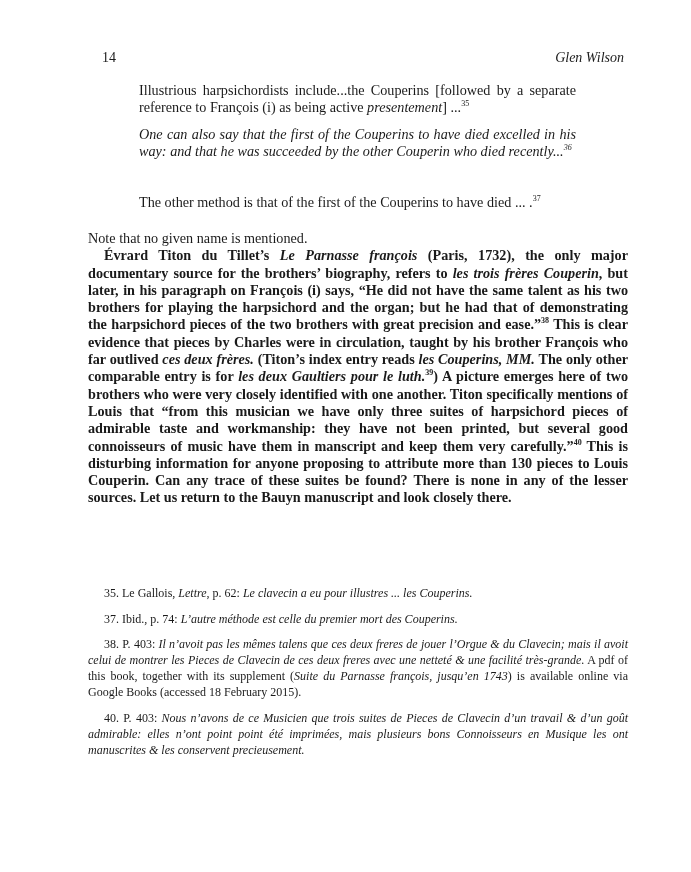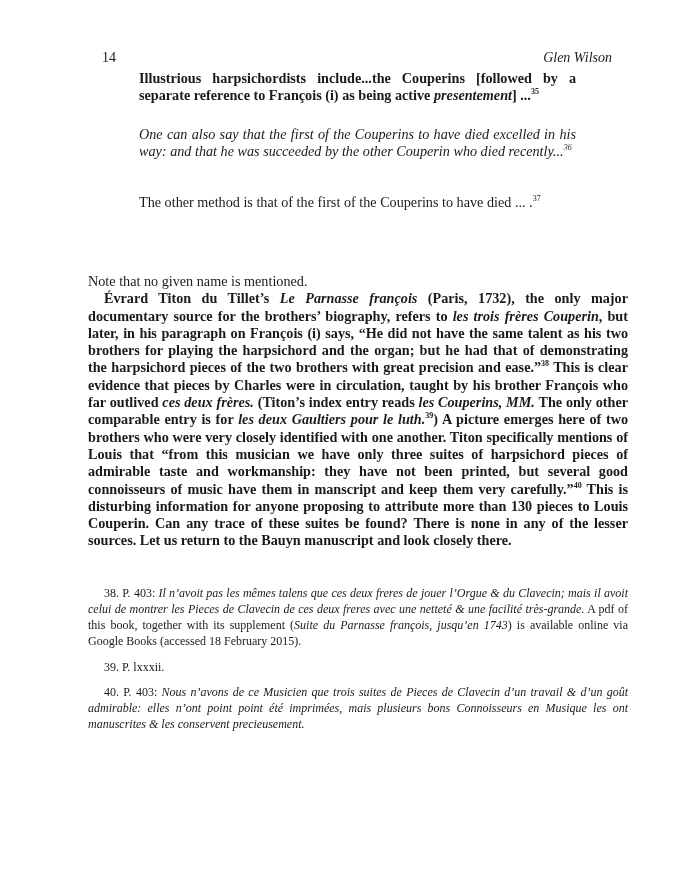--- a/index.html
+++ b/index.html
@@ -29,49 +29,48 @@
       height: 20px;
       font-size: 14px;
     }
     .page-number {
       position: absolute;
       left: 14px;
       top: 0;
     }
     .running-author {
       position: absolute;
-      right: 16px;
+      right: 4px;
       top: 0;
       font-style: italic;
     }
     .quote {
       position: absolute;
       left: 51px;
       width: 437px;
       font-size: 14.2px;
       line-height: 17px;
       text-align: justify;
     }
     .quote sup, .body-text sup {
       font-size: 8px;
       line-height: 0;
       vertical-align: 6px;
     }
-    .q1 { top: 70px; font-weight: bold; }
+    .q1 { top: 82px; }
     .q2 { top: 126px; font-style: italic; }
     .q3 { top: 194px; }
     .body-text {
       position: absolute;
       left: 0;
       top: 230px;
       width: 540px;
       font-size: 14.2px;
       line-height: 17.3px;
       text-align: justify;
-      margin-top: 43px;
     }
     .body-text p {
       margin: 0;
     }
     .body-text p.indent {
       text-indent: 16px;
       font-weight: bold;
     }
     .footnotes {
       position: absolute;
@@ -108,23 +107,24 @@
   <div class="quote q2"><span>One can also say that the first of the Couperins to have died excelled in his way: and that he was succeeded by the other Couperin who died recently...</span><sup>36</sup></div>
 
   <div class="quote q3"><span>The other method is that of the first of the Couperins to have died ... .</span><sup>37</sup></div>
 
   <div class="body-text">
     <p>Note that no given name is mentioned.</p>
     <p class="indent"><span>Évrard Titon du Tillet’s </span><em>Le Parnasse françois</em><span> (Paris, 1732), the only major documentary source for the brothers’ biography, refers to </span><em>les trois frères Couperin</em><span>, but later, in his paragraph on François (i) says, “He did not have the same talent as his two brothers for playing the harpsichord and the organ; but he had that of demonstrating the harpsichord pieces of the two brothers with great precision and ease.”</span><sup>38</sup><span> This is clear evidence that pieces by Charles were in circulation, taught by his brother François who far outlived </span><em>ces deux frères.</em><span> (Titon’s index entry reads </span><em>les Couperins, MM.</em><span> The only other comparable entry is for </span><em>les deux Gaultiers pour le luth.</em><sup>39</sup><span>) A picture emerges here of two brothers who were very closely identified with one another. Titon specifically mentions of Louis that “from this musician we have only three suites of harpsichord pieces of admirable taste and workmanship: they have not been printed, but several good connoisseurs of music have them in manscript and keep them very carefully.”</span><sup>40</sup><span> This is disturbing information for anyone proposing to attribute more than 130 pieces to Louis Couperin. Can any trace of these suites be found? There is none in any of the lesser sources. Let us return to the Bauyn manuscript and look closely there.</span></p>
   </div>
 
   <div class="footnotes">
+    <p class="footnote"><span class="fn-number">35.</span><span> Le Gallois, </span><em>Lettre</em><span>, p. 62: </span><em>Le clavecin a eu pour illustres ... les Couperins.</em></p>
 
 
+    <p class="footnote"><span class="fn-number">37.</span><span> Ibid., p. 74: </span><em>L’autre méthode est celle du premier mort des Couperins.</em></p>
 
     <p class="footnote"><span class="fn-number">38.</span><span> P. 403: </span><em>Il n’avoit pas les mêmes talens que ces deux freres de jouer l’Orgue &amp; du Clavecin; mais il avoit celui de montrer les Pieces de Clavecin de ces deux freres avec une netteté &amp; une facilité très-grande.</em><span> A pdf of this book, together with its supplement (</span><em>Suite du Parnasse françois, jusqu’en 1743</em><span>) is available online via Google Books (accessed 18 February 2015).</span></p>
 
-    <p class="footnote"><span class="fn-number">39.</span><span> P. lxxxii.</span></p>
 
     <p class="footnote"><span class="fn-number">40.</span><span> P. 403: </span><em>Nous n’avons de ce Musicien que trois suites de Pieces de Clavecin d’un travail &amp; d’un goût admirable: elles n’ont point point été imprimées, mais plusieurs bons Connoisseurs en Musique les ont manuscrites &amp; les conservent precieusement.</em></p>
   </div>
 
 </div>
 
 </body></html>

